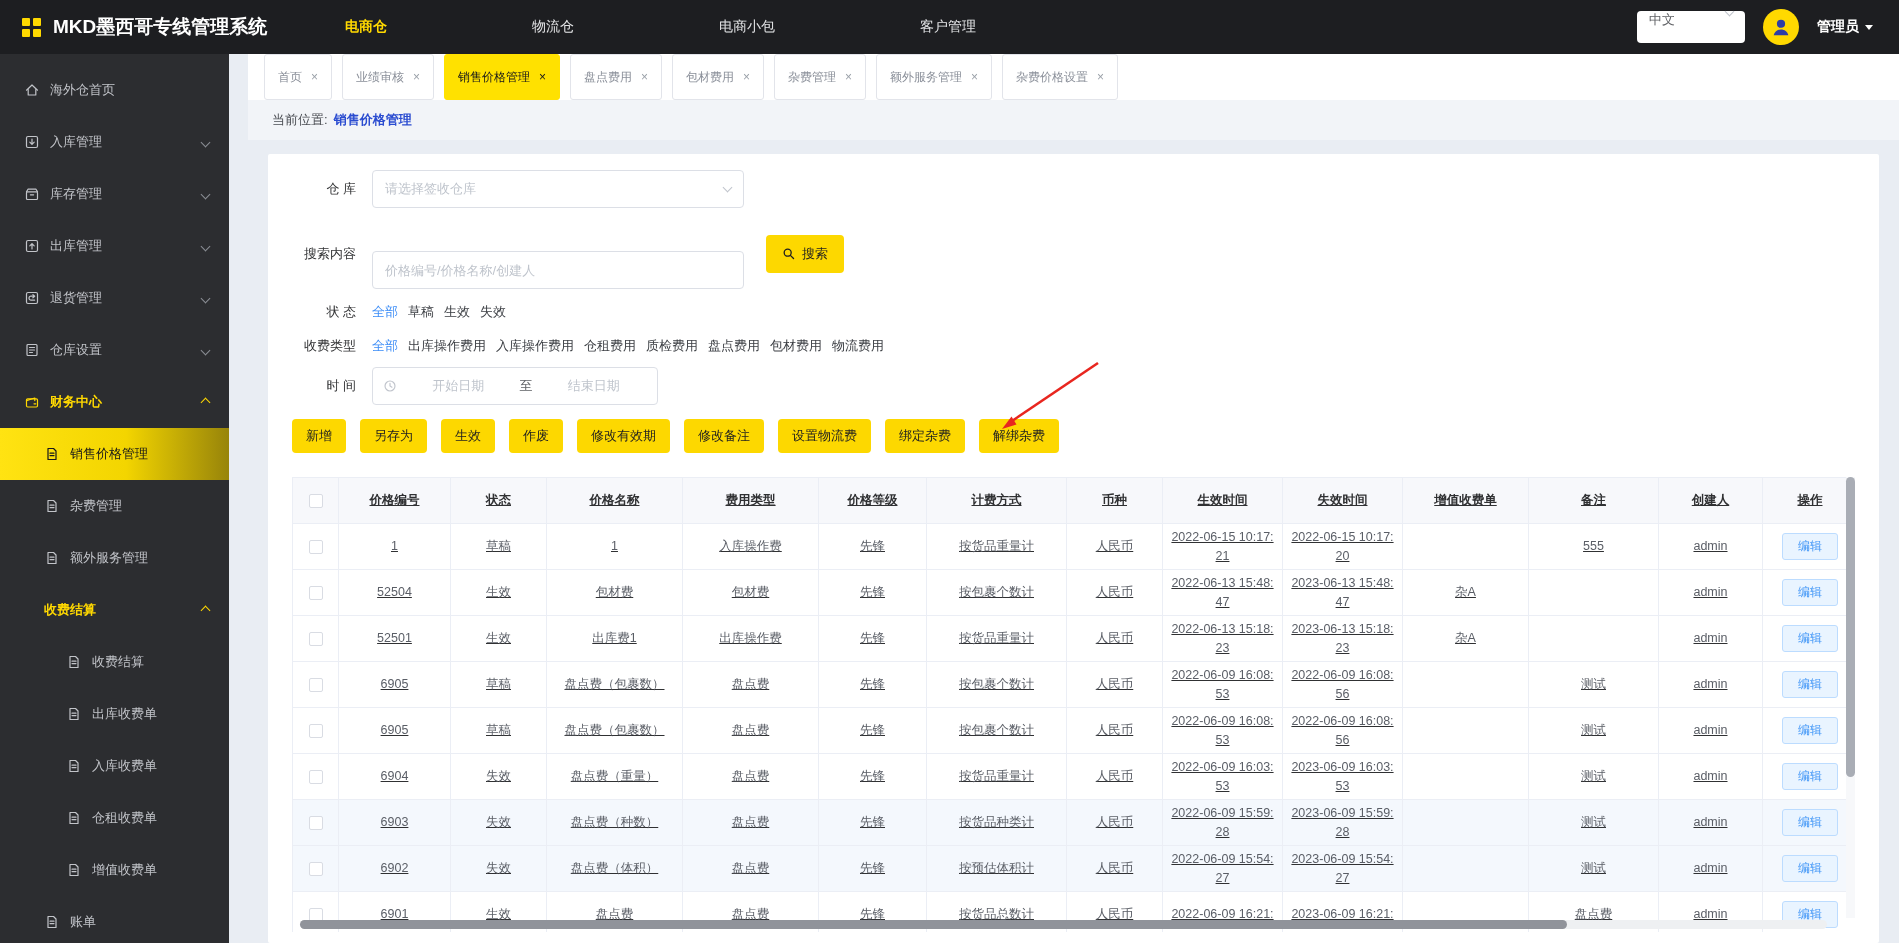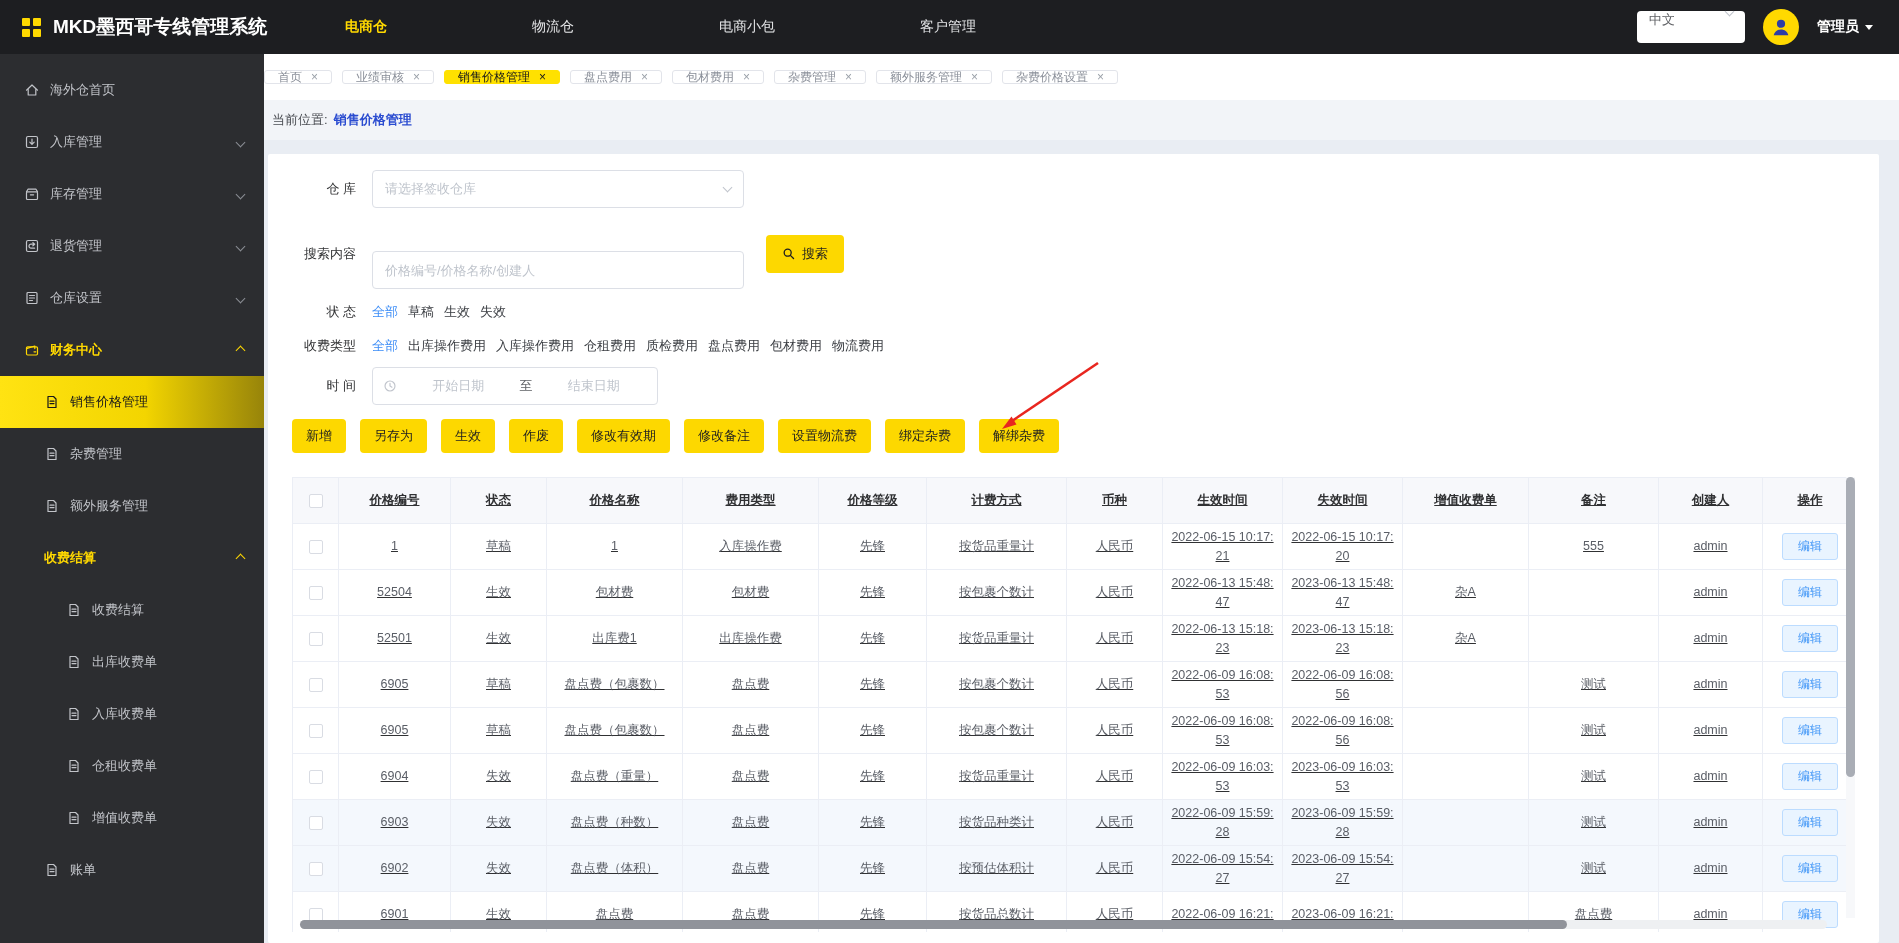--- a/index.html
+++ b/index.html
@@ -24,40 +24,40 @@
     align-items:flex-start; justify-content:space-between; padding:0 12px; color:#606266; cursor:pointer;}
   .chev { width:7px; height:7px; border-right:1.5px solid currentColor; border-bottom:1.5px solid currentColor;
     transform:rotate(45deg); display:inline-block; flex-shrink:0;}
   .chev.up { transform:rotate(-135deg); }
   .lang-select .chev { color:#c0c4cc; margin-top:-3px;}
   .avatar { width:36px; height:36px; border-radius:50%; background:#ffd900; display:flex;
     align-items:center; justify-content:center; cursor:pointer; overflow:hidden;}
   .user { display:flex; align-items:center; gap:6px; cursor:pointer; font-size:14px; font-weight:bold;}
   .caret { width:0; height:0; border:4px solid transparent; border-top:5px solid #fff; margin-top:4px;}
   
-  .sidebar { position:absolute; top:54px; left:0; bottom:0; width:264px; background:#2c2d30;
+  .sidebar { position:absolute; top:54px; left:0; bottom:0; width:229px; background:#2c2d30;
     overflow:hidden; padding-top:10px; z-index:5;}
   .side-item { height:52px; display:flex; align-items:center; gap:10px; color:#c2c4c9;
     cursor:pointer; font-size:13px; padding-right:20px;}
   .side-item.lvl0 { padding-left:24px; }
   .side-item.lvl1 { padding-left:44px; }
   .side-item.lvl2 { padding-left:66px; }
   .side-item .s-icon { width:16px; height:16px; flex-shrink:0; display:inline-flex;}
   .side-item .s-icon svg { width:16px; height:16px; fill:none; stroke:currentColor;
     stroke-width:1.2; stroke-linecap:round; stroke-linejoin:round;}
   .side-item .chev { margin-left:auto; color:#8b8e94;}
   .side-item.hl { color:#ffd800; font-weight:bold;}
   .side-item.hl .chev { color:#ffd800;}
   .side-item.active { background:linear-gradient(90deg,#ffe312 0%,#f3d500 55%,#97840a 100%);
     color:#17181a; font-weight:normal;}
   
   .main { margin-left:248px; height:100%; padding-top:54px; display:flex; flex-direction:column;}
   .tabbar { height:46px; background:#fff; display:flex; align-items:center; gap:10px;
     padding:0 16px; flex-shrink:0;}
-  .tab { height:14px; border:1px solid #e2e4ea; border-radius:3px; background:#fff; color:#8a8f99;
+  .tab { height:46px; border:1px solid #e2e4ea; border-radius:3px; background:#fff; color:#8a8f99;
     display:flex; align-items:center; gap:9px; padding:0 13px; font-size:12px; cursor:pointer; white-space:nowrap;}
   .tab .t-close { font-size:12px; color:#9aa0a8; cursor:pointer;}
   .tab.active { background:#ffe100; border-color:#ffe100; color:#17181a;}
   .tab.active .t-close { color:#17181a; }
   .crumb { height:40px; background:#f2f4f8; display:flex; align-items:center; padding-left:24px;
     gap:6px; font-size:13px; color:#4a4d53; flex-shrink:0;}
   .crumb a { color:#2b4cd0; font-weight:bold; text-decoration:none; cursor:pointer;}
   .content { flex:1; padding:14px 20px 0; overflow:hidden;}
   .card { background:#fff; border-radius:2px; height:100%; padding:16px 24px; position:relative;}
   
@@ -193,20 +193,30 @@
     <span class="s-icon">
         <svg viewBox="0 0 16 16">
           <rect x="2.5" y="5.8" width="11" height="7.7" rx="1"></rect>
           <path d="M2.5 5.8 4 3.2h8l1.5 2.6M6.4 8.8h3.2"></path>
         </svg>
       </span>
     <span class="s-label">库存管理</span>
     <span class="chev down"></span>
   </div>
 
+  <div class="side-item lvl0">
+    <span class="s-icon">
+        <svg viewBox="0 0 16 16">
+          <rect x="2.5" y="2.5" width="11" height="11" rx="1.5"></rect>
+          <path d="M8 11V6M5.8 7.8 8 5.6l2.2 2.2"></path>
+        </svg>
+      </span>
+    <span class="s-label">出库管理</span>
+    <span class="chev down"></span>
+  </div>
 
   <div class="side-item lvl0">
     <span class="s-icon">
         <svg viewBox="0 0 16 16">
           <rect x="2.5" y="2.5" width="11" height="11" rx="1.5"></rect>
           <path d="M10.6 10.2H7a2 2 0 0 1 0-4h3.4M8.9 4.6l1.8 1.6-1.8 1.6"></path>
         </svg>
       </span>
     <span class="s-label">退货管理</span>
     <span class="chev down"></span>

